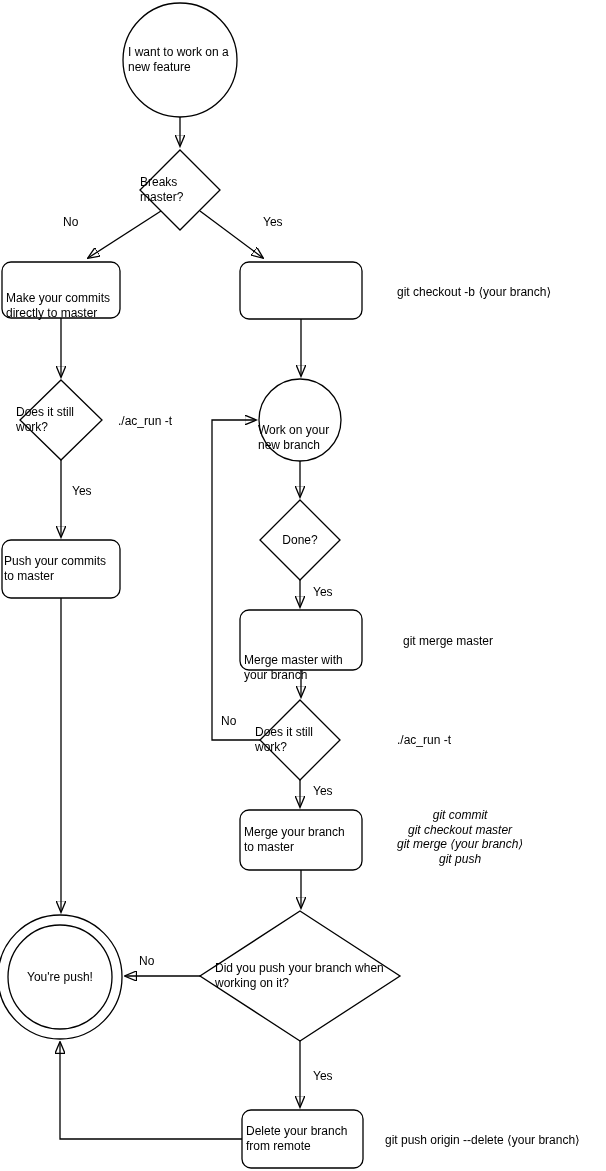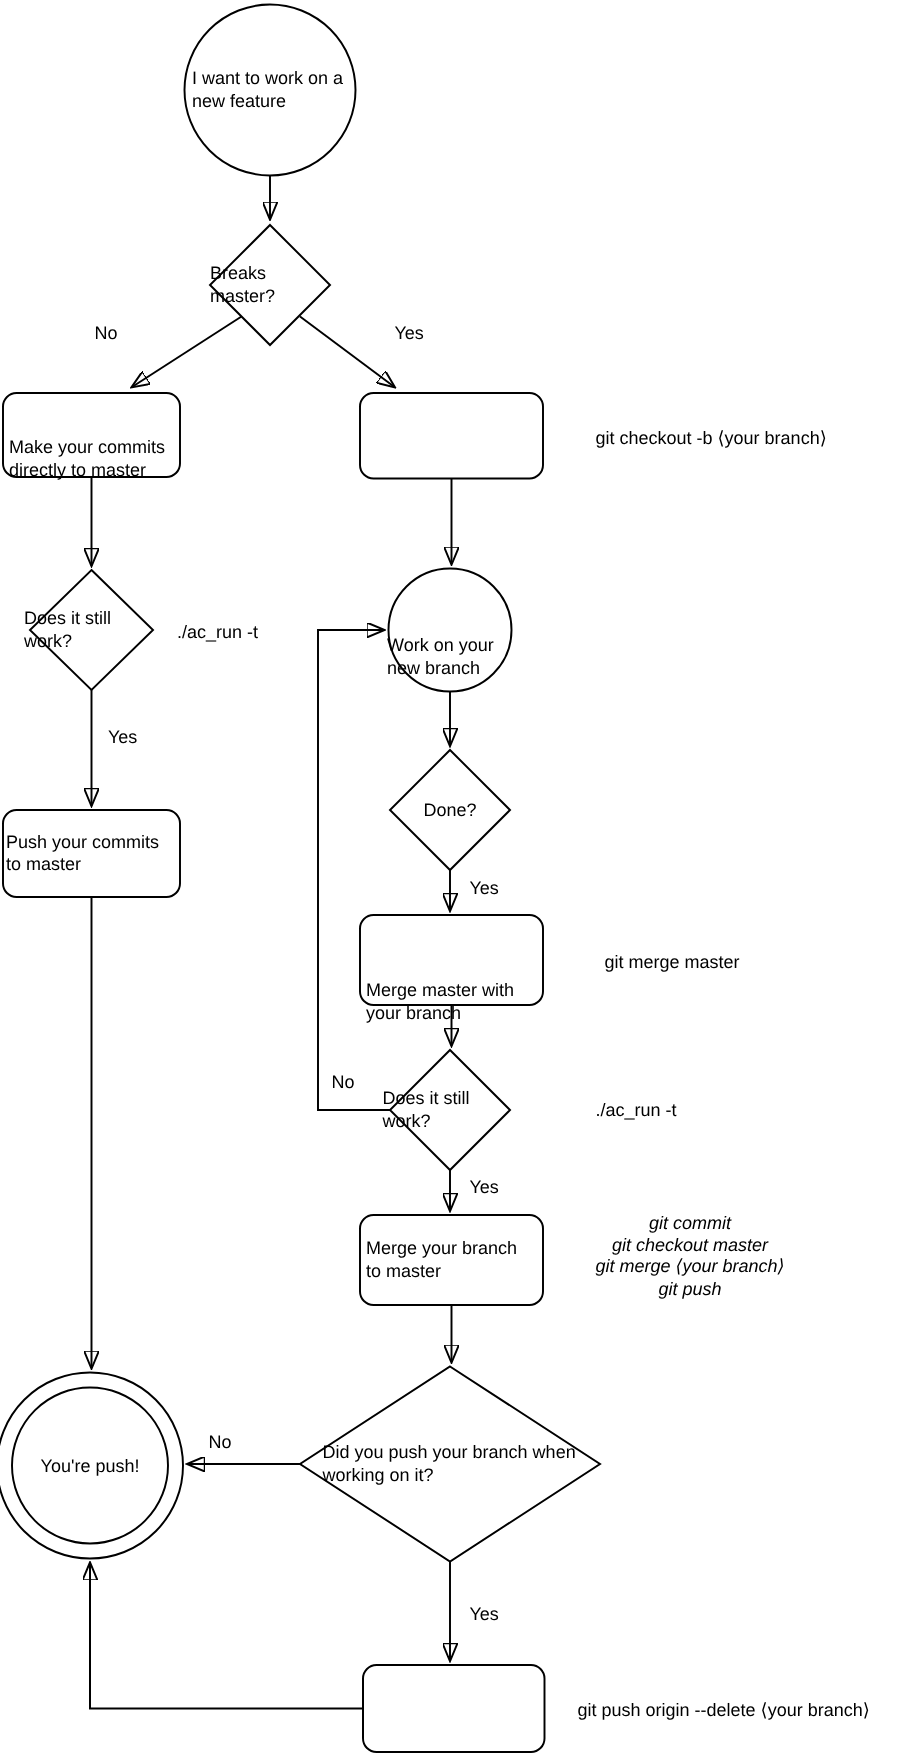--- a/index.html
+++ b/index.html
@@ -109,20 +109,21 @@
   <div class="node-label" style="left:244px; top:625px; width:114px; height:30px;margin-top:28px;">Merge master with your branch</div>
 
   <div class="node-label" style="left:255px; top:725px; width:90px; height:30px;">Does it still work?</div>
 
   <div class="node-label" style="left:215px; top:960px; width:170px; height:32px;">Did you push your branch when working on it?</div>
 
   <div class="node-label" style="left:244px; top:825px; width:114px; height:30px;">Merge your branch to master</div>
 
   <div class="node-label" style="left:18px; top:969px; width:84px; height:16px;">You're push!</div>
 
+  <div class="node-label" style="left:246px; top:1124px; width:113px; height:30px;">Delete your branch from remote</div>
 
   <div class="edge-label" style="left:63px; top:214px; width:36px;">No</div>
   <div class="edge-label" style="left:263px; top:214px; width:36px;">Yes</div>
   <div class="edge-label" style="left:72px; top:483px; width:36px;">Yes</div>
   <div class="edge-label" style="left:313px; top:584px; width:36px;">Yes</div>
   <div class="edge-label" style="left:221px; top:713px; width:36px;">No</div>
   <div class="edge-label" style="left:313px; top:783px; width:36px;">Yes</div>
   <div class="edge-label" style="left:139px; top:953px; width:36px;">No</div>
   <div class="edge-label" style="left:313px; top:1068px; width:36px;">Yes</div>
 

